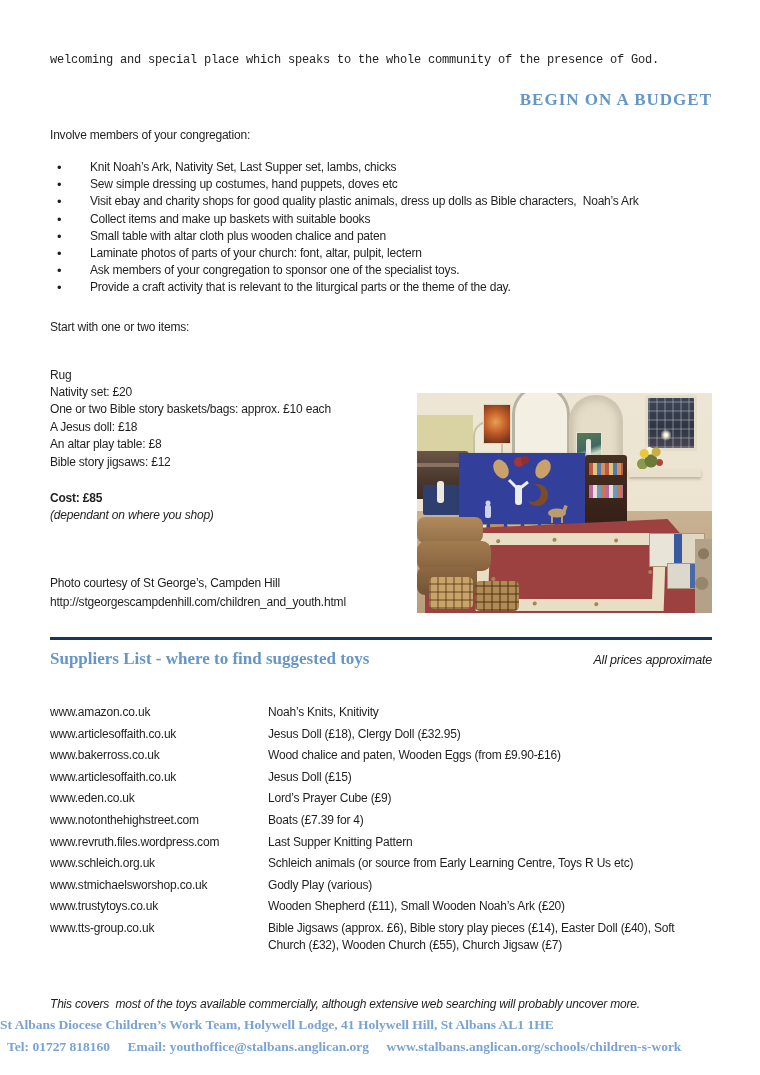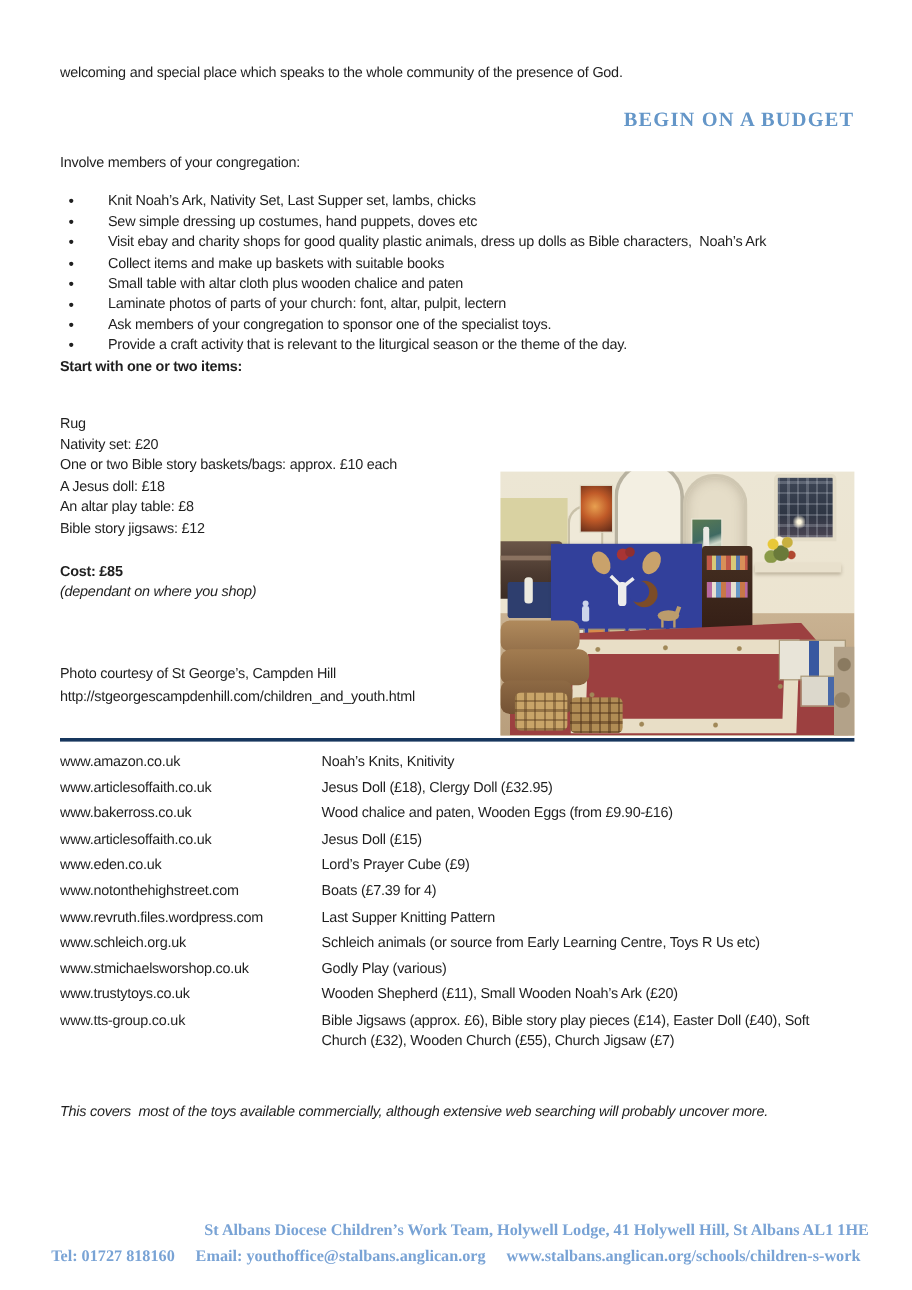--- a/index.html
+++ b/index.html
@@ -14,55 +14,55 @@
     position:relative;
     width:760px;height:1075px;
     background:#ffffff;
     overflow:hidden;
     font-family:"Liberation Sans","DejaVu Sans",sans-serif;
     font-size:12px;
     letter-spacing:-0.2px;
     color:var(--text,#1f1f1f);
     padding:52px 48px 0 50px;
   }
-  .intro{line-height:16px;}
+  .intro{line-height:16px;font-family:Liberation Mono, monospace;}
   h1.doc-title{
     font-family:"Liberation Serif","DejaVu Serif",serif;
     font-size:17px;font-weight:bold;letter-spacing:1px;
     color:var(--heading-blue,#6496c8);
     text-align:right;margin-top:22px;line-height:20px;
   }
   .involve{margin-top:17px;line-height:16px;}
   ul.bullets{list-style:none;margin-top:16px;}
   ul.bullets li{
     position:relative;padding-left:40px;line-height:17.2px;white-space:pre;
   }
   ul.bullets li::before{
     content:"\2022";position:absolute;left:7px;top:0;font-size:13px;
   }
-  .start-heading{font-weight:bold;line-height:17px;}
+  .start-heading{font-weight:normal;margin-top:22px;line-height:17px;}
   ul.starter{list-style:none;margin-top:31px;}
   ul.starter li{line-height:17.4px;white-space:pre;}
   .cost-label{font-weight:bold;margin-top:19px;line-height:17px;}
   .cost-note{font-style:italic;line-height:17px;}
   .photo-credit{margin-top:50px;}
   .photo-credit div{line-height:19px;}
   .rule{margin-top:25px;height:3px;background:var(--rule-navy,#17365d);width:662px;}
   .suppliers-head{display:flex;justify-content:space-between;align-items:baseline;margin-top:9px;width:662px;}
   .suppliers-title{
     font-family:"Liberation Serif","DejaVu Serif",serif;
     font-size:17px;font-weight:bold;color:var(--heading-blue,#6496c8);line-height:20px;letter-spacing:0;
   }
   .suppliers-note{font-style:italic;font-size:12.5px;}
-  .supplier-grid{margin-top:8px;width:662px;}
+  .supplier-grid{margin-top:35px;width:662px;}
   .supplier-row{display:grid;grid-template-columns:218px 1fr;margin-bottom:4.6px;}
   .supplier-row .cell{line-height:17px;}
   .closing-note{margin-top:42px;font-style:italic;line-height:17px;white-space:pre-wrap;width:680px;}
   .footer{
-    position:absolute;left:0;top:1014px;width:724px;text-align:right;
+    position:absolute;left:0;top:1014px;width:724px;text-align:left;
     font-family:"Liberation Serif","DejaVu Serif",serif;
     font-weight:bold;font-size:13.5px;color:var(--footer-blue,#79a3d5);
     line-height:21.5px;letter-spacing:0;
   }
   .footer .seg{margin:0 7px;}
 
   
   .photo{
     position:absolute;left:417px;top:393px;width:295px;height:220px;
     background:linear-gradient(180deg,#ece6d4 0%,#ece4d0 55%,#d8c9ae 70%,#c9b290 100%);
@@ -147,21 +147,21 @@
   <p class="involve">Involve members of your congregation:</p>
 
   <ul class="bullets">
     <li>Knit Noah’s Ark, Nativity Set, Last Supper set, lambs, chicks</li>
     <li>Sew simple dressing up costumes, hand puppets, doves etc</li>
     <li>Visit ebay and charity shops for good quality plastic animals, dress up dolls as Bible characters,  Noah’s Ark</li>
     <li>Collect items and make up baskets with suitable books</li>
     <li>Small table with altar cloth plus wooden chalice and paten</li>
     <li>Laminate photos of parts of your church: font, altar, pulpit, lectern</li>
     <li>Ask members of your congregation to sponsor one of the specialist toys.</li>
-    <li>Provide a craft activity that is relevant to the liturgical season or the theme of the day.</li>
+    <li>Provide a craft activity that is relevant to the liturgical parts or the theme of the day.</li>
   </ul>
 
   <p class="start-heading">Start with one or two items:</p>
 
   <ul class="starter">
     <li>Rug</li>
     <li>Nativity set: £20</li>
     <li>One or two Bible story baskets/bags: approx. £10 each</li>
     <li>A Jesus doll: £18</li>
     <li>An altar play table: £8</li>
@@ -231,20 +231,24 @@
     <div class="ph-stone"></div>
     <div class="ph-cushion1"></div>
     <div class="ph-cushion2"></div>
     <div class="ph-cushion3"></div>
     <div class="ph-basket1"></div>
     <div class="ph-basket2"></div>
   </div>
 
   <div class="rule"></div>
 
+  <div class="suppliers-head">
+    <span class="suppliers-title">Suppliers List - where to find suggested toys</span>
+    <span class="suppliers-note">All prices approximate</span>
+  </div>
 
   <div class="supplier-grid">
     <div class="supplier-row">
       <div class="cell">www.amazon.co.uk</div>
       <div class="cell">Noah’s Knits, Knitivity</div>
     </div>
     <div class="supplier-row">
       <div class="cell">www.articlesoffaith.co.uk</div>
       <div class="cell">Jesus Doll (£18), Clergy Doll (£32.95)</div>
     </div>

